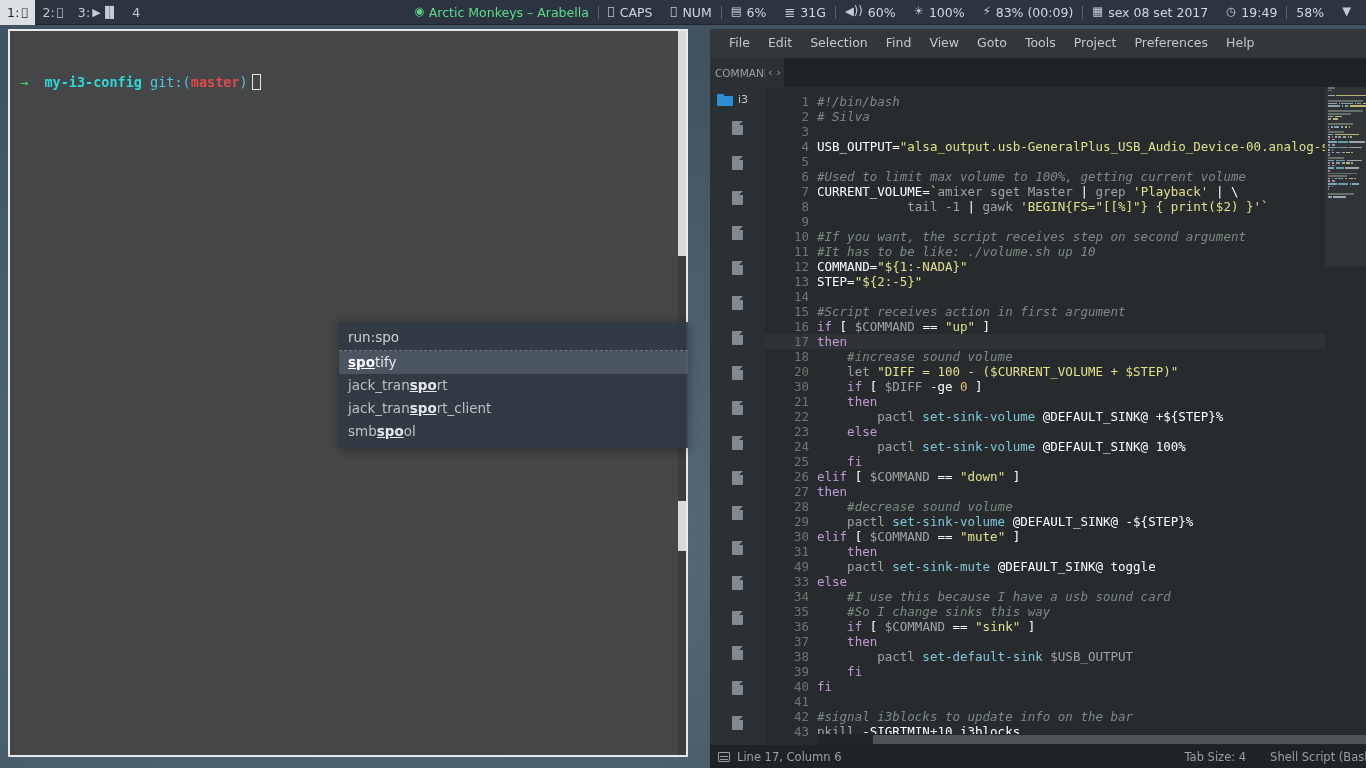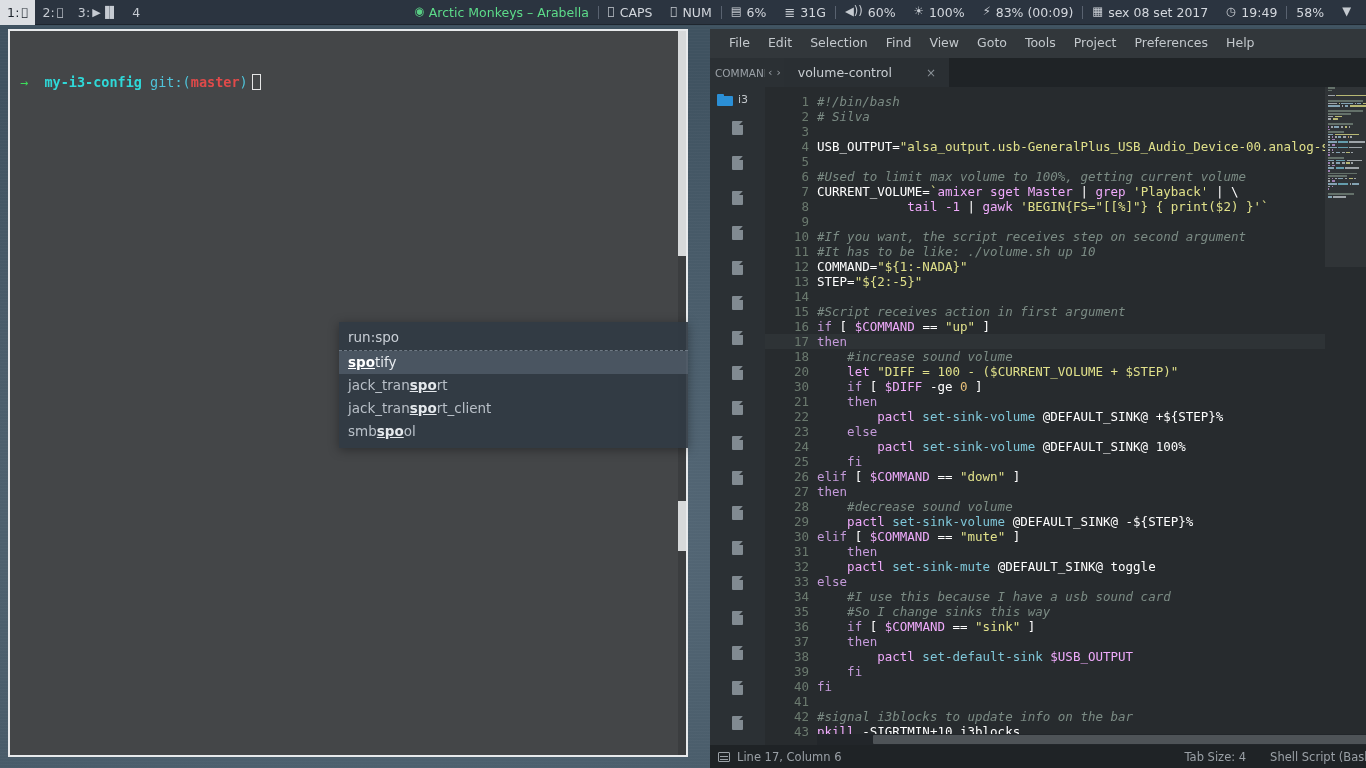--- a/index.html
+++ b/index.html
@@ -147,21 +147,21 @@
   .code {
     position:absolute; left:52px; top:0; right:0; height:100%;
     padding-top:7px;
     font-family:"DejaVu Sans Mono", monospace; font-size:12.5px;
     line-height:15px; white-space:pre; color:#d6dbd8;
   }
   .code .ln { height:15px; }
   .cm { color:#7b8b84; font-style:italic; }
   .kw { color:#c39ad9; }
   .str { color:#e0e08a; }
-  .var { color:#f0abfc; }
+  .var { color:#a3a3a3; }
   .fn  { color:#7fc7d9; }
   .op  { color:#ffffff; }
   .num { color:#e8c07a; }
   .hl-line { background:#2e3336; }
 
   .minimap { position:absolute; right:9px; top:0; width:56px; height:100%; background:#272b2e; }
   .mm-row { height:2.6px; display:flex; gap:1.6px; padding-left:3px; }
   .mm-row i { display:block; height:1.6px; }
   .mm-view { position:absolute; left:0; top:0; width:56px; background:rgba(255,255,255,.045); }
 
@@ -292,24 +292,20 @@
         <span class="mi">Project</span>
         <span class="mi">Preferences</span>
         <span class="mi">Help</span>
       </div>
 
     <div class="tabrow">
       <div class="folders-head">COMMAND</div>
       <div class="navarrows">
         <span>‹</span>
         <span>›</span>
-      </div>
-      <div class="tab">
-        <span>volume-control</span>
-        <span class="x">×</span>
       </div>
       <div class="tabfill"></div>
       <div class="dots">
           <i></i>
           <i></i>
           <i></i>
         </div>
     </div>
 
     <div class="body">
@@ -403,21 +399,21 @@
             <div>22</div>
             <div>23</div>
             <div>24</div>
             <div>25</div>
             <div>26</div>
             <div>27</div>
             <div>28</div>
             <div>29</div>
             <div>30</div>
             <div>31</div>
-            <div>32</div>
+            <div>49</div>
             <div>33</div>
             <div>34</div>
             <div>35</div>
             <div>36</div>
             <div>37</div>
             <div>38</div>
             <div>39</div>
             <div>40</div>
             <div>41</div>
             <div>42</div>

